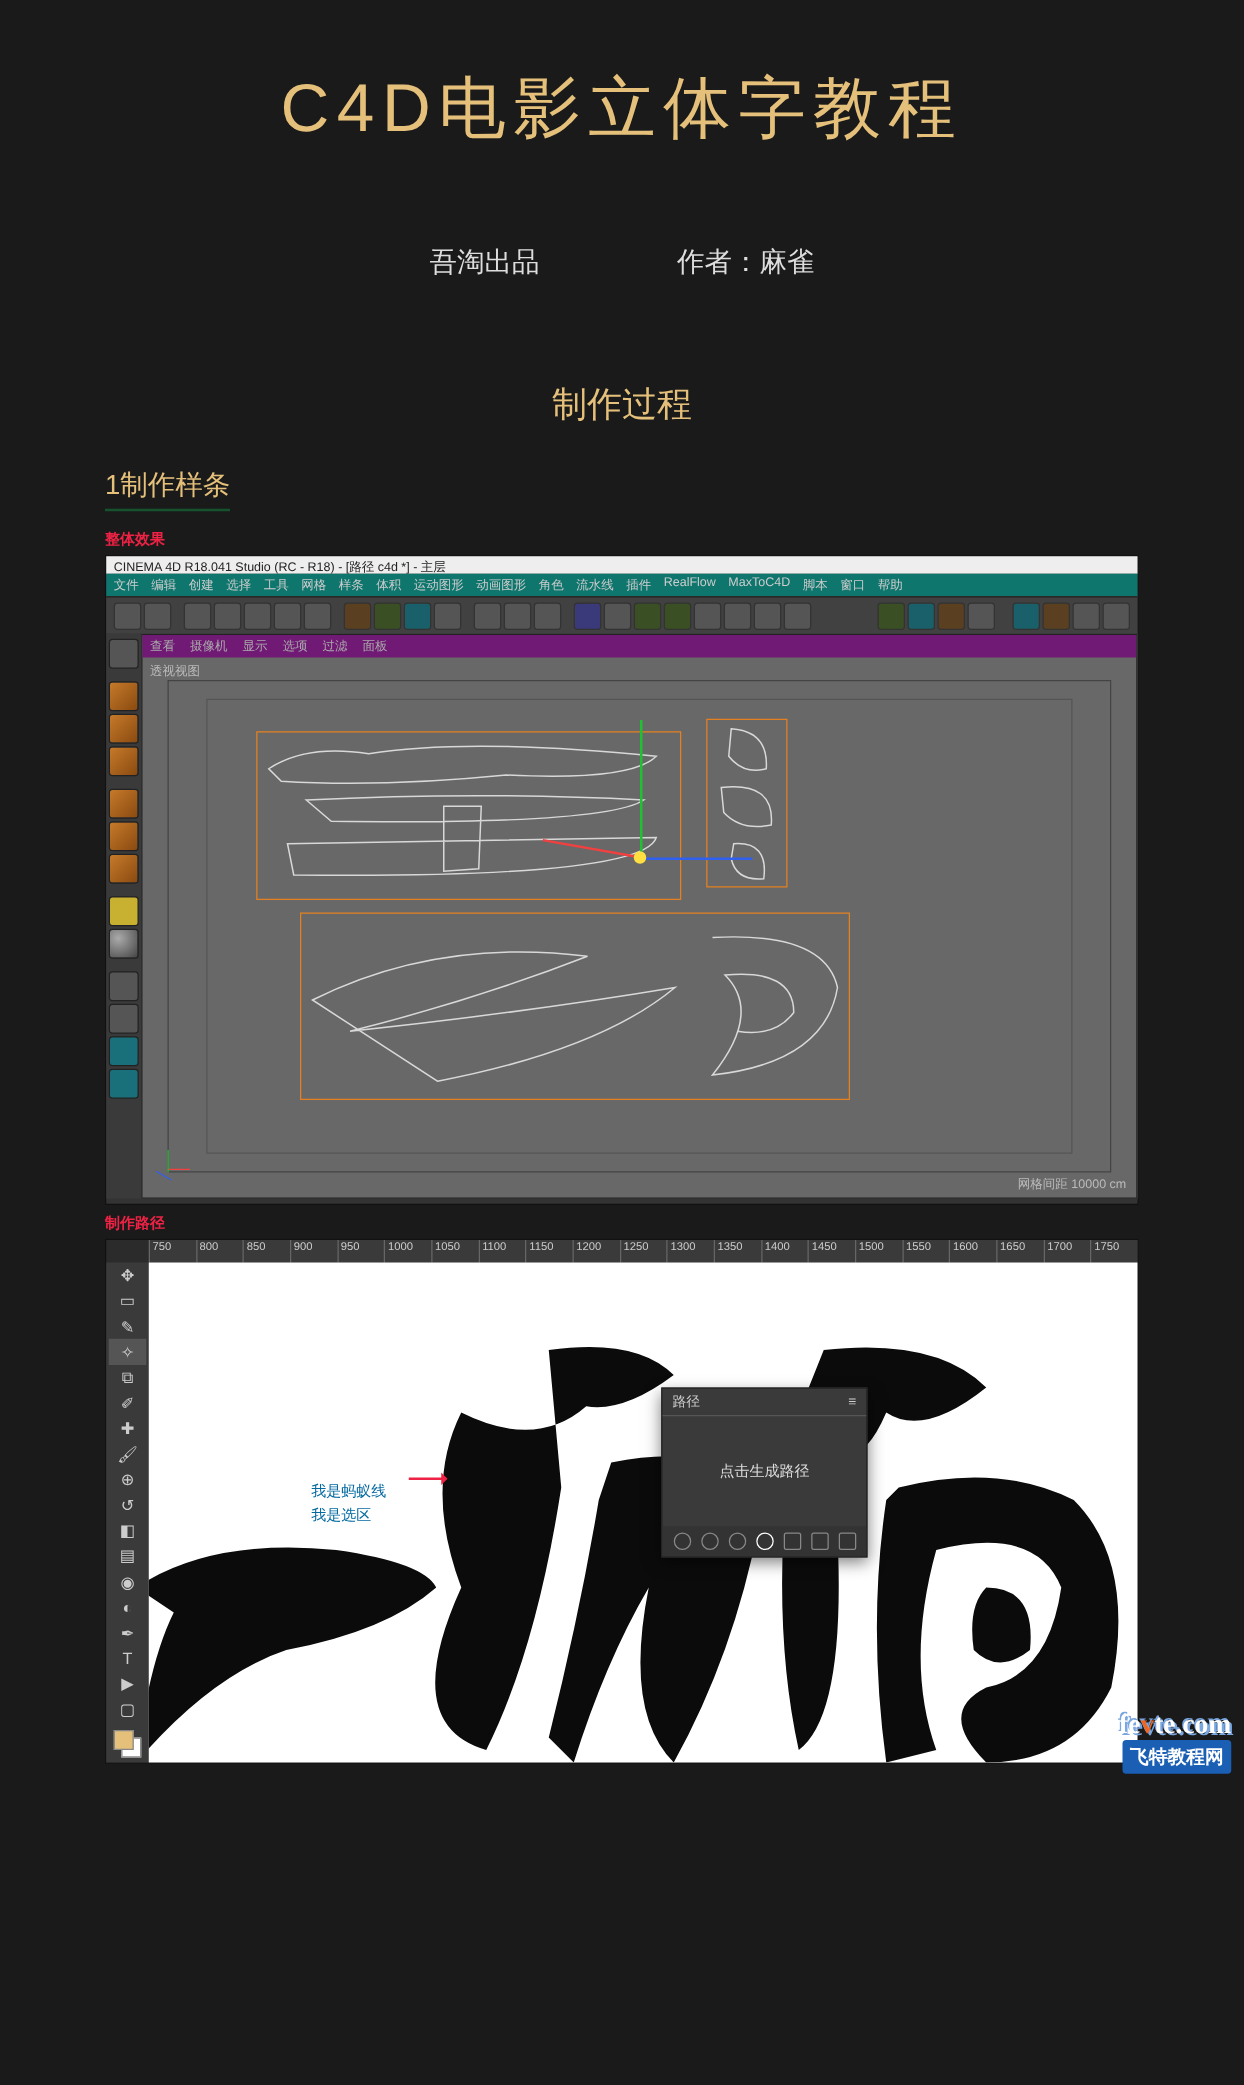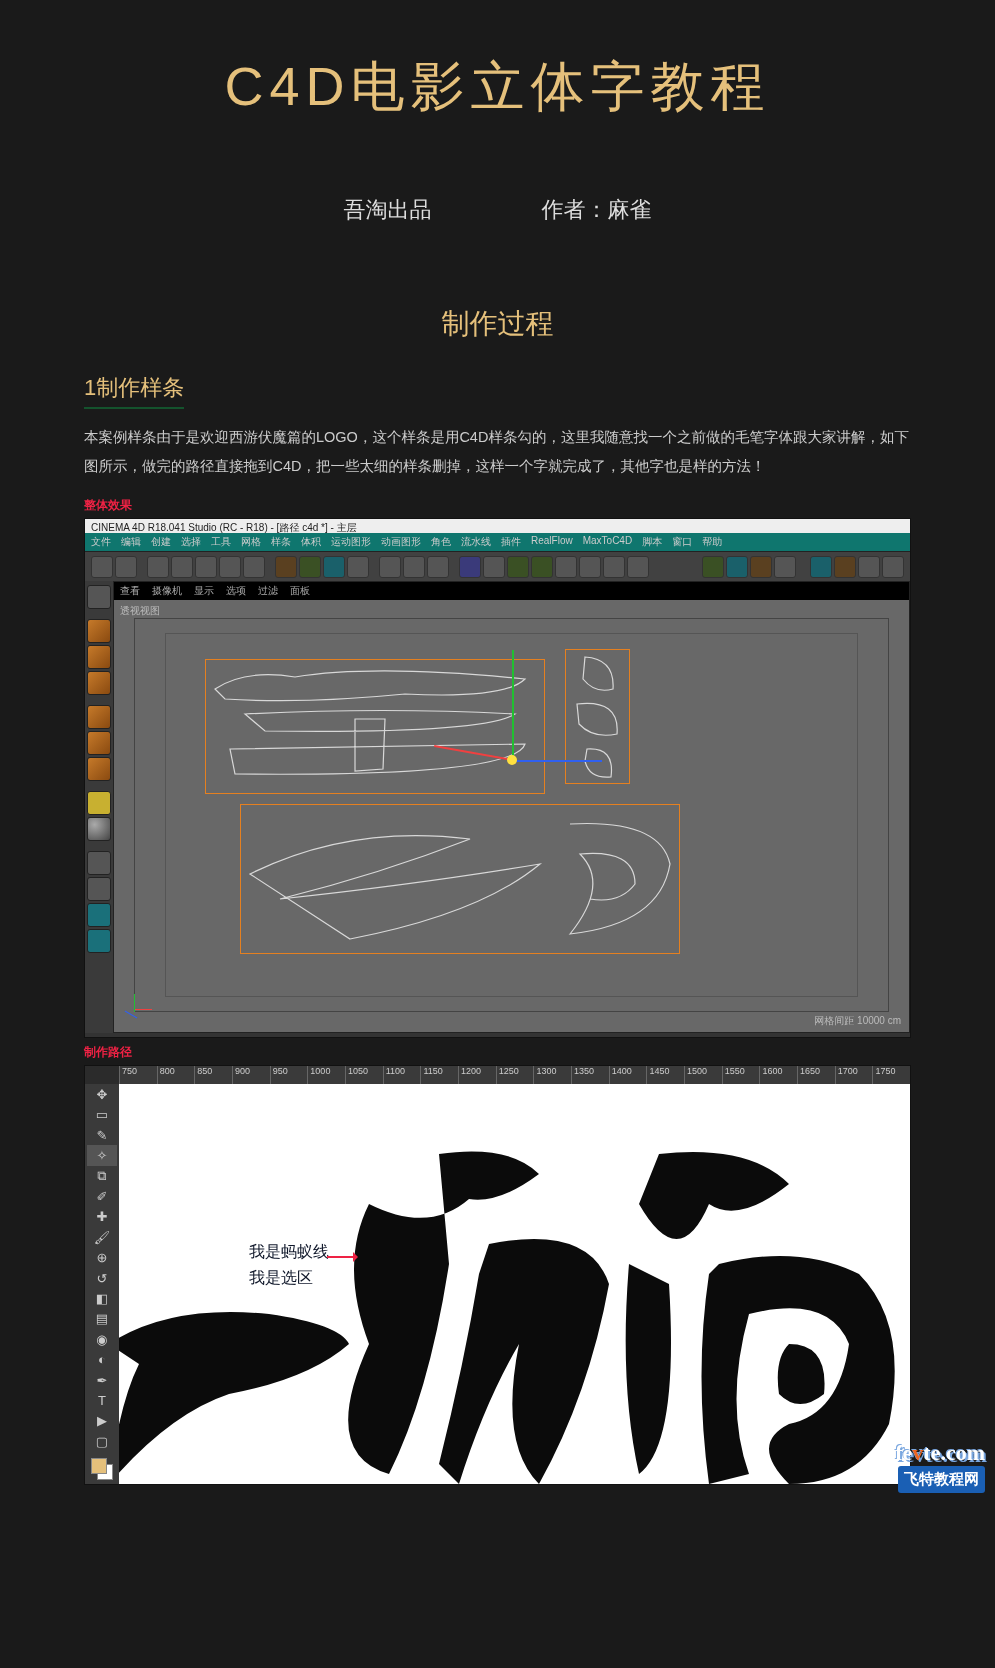--- a/index.html
+++ b/index.html
@@ -27,21 +27,21 @@
 .c4d-toolbar .tbtn.hl4 { background: #3a3a7a; }
 .c4d-toolbar .spaceflex { flex: 1; }
 .c4d-body { display: flex; height: 452px; }
 .c4d-side { width: 28px; background: #3a3a3a; display: flex; flex-direction: column; gap: 2px; padding: 4px 2px; }
 .c4d-side .sbtn { width: 24px; height: 24px; background: #555; border: 1px solid #222; border-radius: 3px; }
 .c4d-side .sbtn.cube { background: linear-gradient(135deg,#c67a2a,#8a4a10); }
 .c4d-side .sbtn.yellow { background: #c8b030; }
 .c4d-side .sbtn.sphere { background: radial-gradient(circle at 30% 30%, #aaa, #444); }
 .c4d-side .sbtn.teal { background: #1a707a; }
 .c4d-viewport { flex: 1; background: #686868; position: relative; border: 1px solid #222; }
-.c4d-vptabs { height: 18px; background: #000000; font-size: 10px; color: #aaa; padding: 2px 6px; display: flex; gap: 12px; }
+.c4d-vptabs { height: 18px; background: #701a75; font-size: 10px; color: #aaa; padding: 2px 6px; display: flex; gap: 12px; }
 .c4d-canvas { position: absolute; top: 36px; left: 20px; right: 20px; bottom: 20px; border: 1px solid #444; }
 .c4d-safe { position: absolute; top: 14px; left: 30px; right: 30px; bottom: 14px; border: 1px solid #555; }
 .c4d-axis { position: absolute; left: 50%; top: 36%; }
 .c4d-axis .ax { position: absolute; width: 2px; height: 80px; background: #f04040; transform-origin: top; }
 .c4d-axis .ay { position: absolute; width: 2px; height: 110px; background: #20c030; transform: rotate(0deg) translateY(-110px); }
 .c4d-axis .az { position: absolute; width: 90px; height: 2px; background: #3060f0; }
 .c4d-axis .dot { position: absolute; width: 10px; height: 10px; background: #ffe040; border-radius: 50%; left: -5px; top: -5px; }
 .c4d-mini { position: absolute; left: 10px; bottom: 8px; width: 30px; height: 30px; }
 .c4d-mini .mx { position: absolute; width: 18px; height: 1px; background: #f04040; top: 15px; left: 10px; }
 .c4d-mini .my { position: absolute; width: 1px; height: 18px; background: #20c030; bottom: 12px; left: 10px; }
@@ -57,21 +57,21 @@
 .ps-ruler-h { position: absolute; top: 0; left: 34px; right: 0; height: 18px; background: #3a3a3a; color: #ccc; font-size: 9px; display: flex; }
 .ps-ruler-h span { flex: 1; border-left: 1px solid #666; padding-left: 2px; }
 .ps-side { position: absolute; top: 18px; left: 0; width: 34px; bottom: 0; background: #3a3a3a; display: flex; flex-direction: column; gap: 0; }
 .ps-side .ptool { width: 30px; height: 22px; margin: 0 2px; display: flex; align-items: center; justify-content: center; color: #ccc; font-size: 13px; }
 .ps-side .ptool.active { background: #555; }
 .ps-side .swatch { width: 22px; height: 22px; margin: 6px 6px; position: relative; }
 .ps-side .swatch .fg { position: absolute; width: 16px; height: 16px; background: #e5c07b; border: 1px solid #888; }
 .ps-side .swatch .bg { position: absolute; width: 16px; height: 16px; background: #fff; border: 1px solid #888; left: 6px; top: 6px; }
 .ps-canvas { position: absolute; top: 18px; left: 34px; right: 0; bottom: 0; background: #fff; overflow: hidden; }
 .brushimg { position: absolute; }
-.anno { position: absolute; color: #0f172a; font-size: 16px; line-height: 1.6; }
+.anno { position: absolute; color: #0369a1; font-size: 12px; line-height: 1.6; margin-top: 19px; }
 .anno-arrow { position: absolute; width: 30px; height: 2px; background: #e24; }
 .anno-arrow:after { content: ""; position: absolute; right: -6px; top: -4px; border: 5px solid transparent; border-left-color: #e24; }
 .paths-panel { position: absolute; width: 165px; background: #3a3a3a; border: 1px solid #222; box-shadow: 0 4px 12px rgba(0,0,0,.5); }
 .paths-panel .pp-head { height: 22px; display: flex; align-items: center; padding: 0 8px; font-size: 11px; color: #ccc; border-bottom: 1px solid #555; }
 .paths-panel .pp-head .x { margin-left: auto; }
 .paths-panel .pp-body { height: 88px; display: flex; align-items: center; justify-content: center; font-size: 12px; color: #ddd; }
 .paths-panel .pp-foot { height: 24px; background: #333; display: flex; align-items: center; justify-content: center; gap: 8px; }
 .paths-panel .pp-foot .ic { width: 14px; height: 14px; border: 1px solid #888; border-radius: 50%; }
 .paths-panel .pp-foot .ic.sq { border-radius: 2px; }
 .watermark { position: absolute; right: 10px; bottom: -8px; width: 150px; text-align: right; }
@@ -93,21 +93,20 @@
   <span>吾淘出品</span>
   <span>作者：麻雀</span>
 </div>
 
 <div class="spacer"></div>
 
 <div class="sec-title">制作过程</div>
 
 <div class="content">
   <div class="step-title">1制作样条</div>
-  <div class="step-desc">本案例样条由于是欢迎西游伏魔篇的LOGO，这个样条是用C4D样条勾的，这里我随意找一个之前做的毛笔字体跟大家讲解，如下图所示，做完的路径直接拖到C4D，把一些太细的样条删掉，这样一个字就完成了，其他字也是样的方法！</div>
 
   <div class="sub-label">整体效果</div>
 
   
   <div class="c4d">
     <div class="c4d-title">CINEMA 4D R18.041 Studio (RC - R18) - [路径 c4d *] - 主层</div>
     <div class="c4d-menubar">
       <span>文件</span>
       <span>编辑</span>
       <span>创建</span>
@@ -291,20 +290,36 @@
       <svg class="brushimg" style="left:480px;top:60px;width:320px;height:350px" viewBox="0 0 320 350">
         <path d="M60 10 Q150 0 190 40 Q140 80 110 60 Q80 130 40 60 Z M30 120 Q20 240 40 330 Q80 300 70 140 Z M120 120 Q200 100 260 130 Q310 180 290 280 Q260 340 190 340 Q150 300 190 280 Q240 270 250 200 Q230 150 150 170 Q125 260 150 330 L110 340 Q95 230 110 130 Z M190 200 Q230 200 225 250 Q200 270 180 250 Q175 215 190 200 Z" fill="#0b0b0b"></path>
       </svg>
 
       <div class="anno" style="left:130px;top:155px">
         <div>我是蚂蚁线</div>
         <div>我是选区</div>
       </div>
       <div class="anno-arrow" style="left:208px;top:172px"></div>
 
+      <div class="paths-panel" style="left:410px;top:100px">
+        <div class="pp-head">
+          <span>路径</span>
+          <span class="x">≡</span>
+        </div>
+        <div class="pp-body">点击生成路径</div>
+        <div class="pp-foot">
+          <div class="ic"></div>
+          <div class="ic"></div>
+          <div class="ic"></div>
+          <div class="ic" style="border:1.5px solid #fff"></div>
+          <div class="ic sq"></div>
+          <div class="ic sq"></div>
+          <div class="ic sq"></div>
+        </div>
+      </div>
     </div>
   </div>
 </div>
 
 <div class="watermark">
   <div class="w1">
     <span>fe</span><span class="r">v</span><span>te</span><span>.com</span>
   </div>
   <div class="w2">飞特教程网</div>
 </div>

